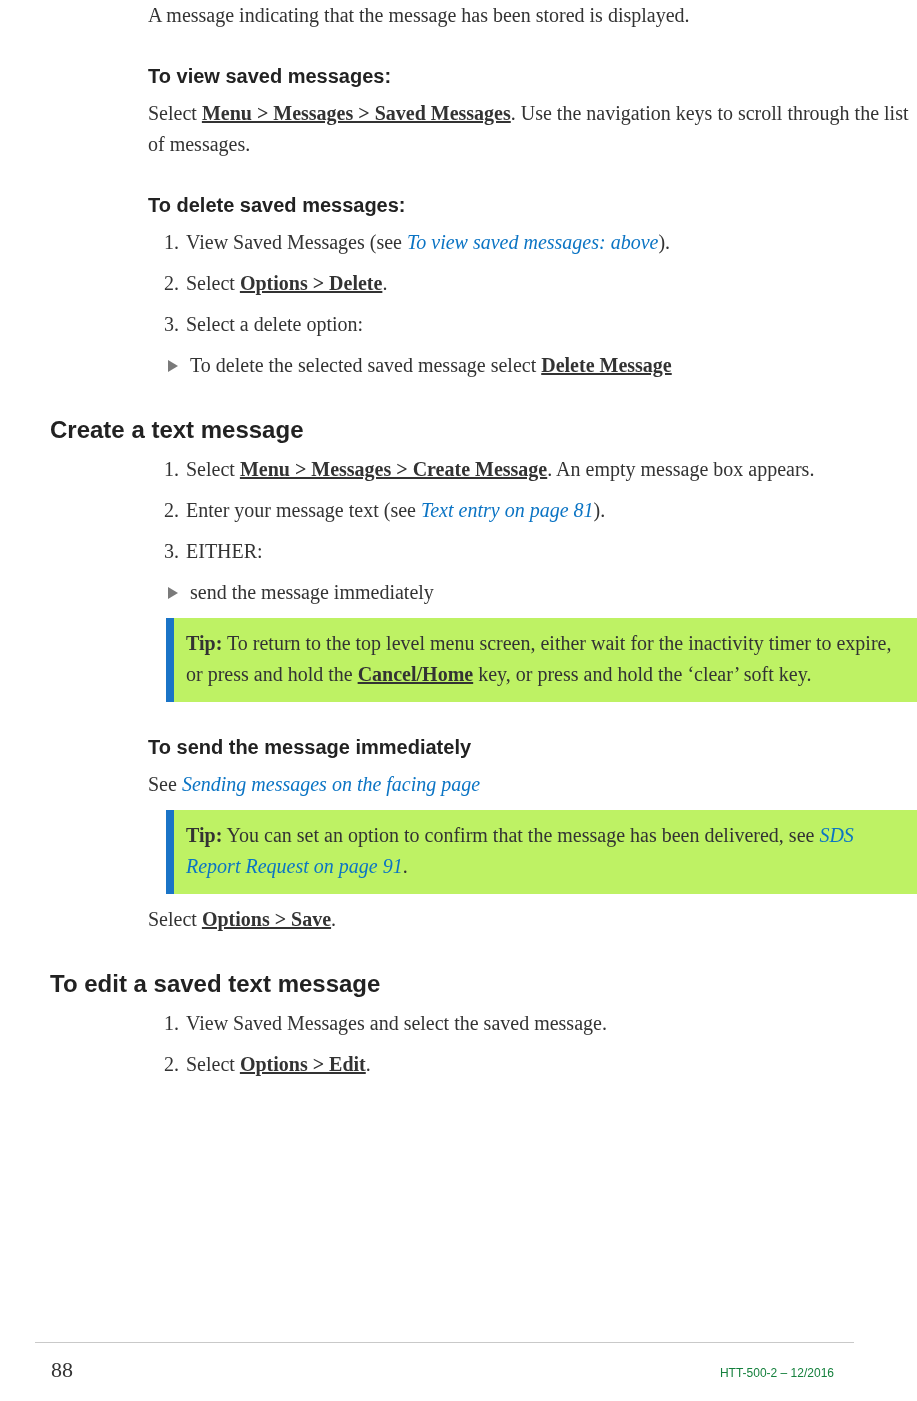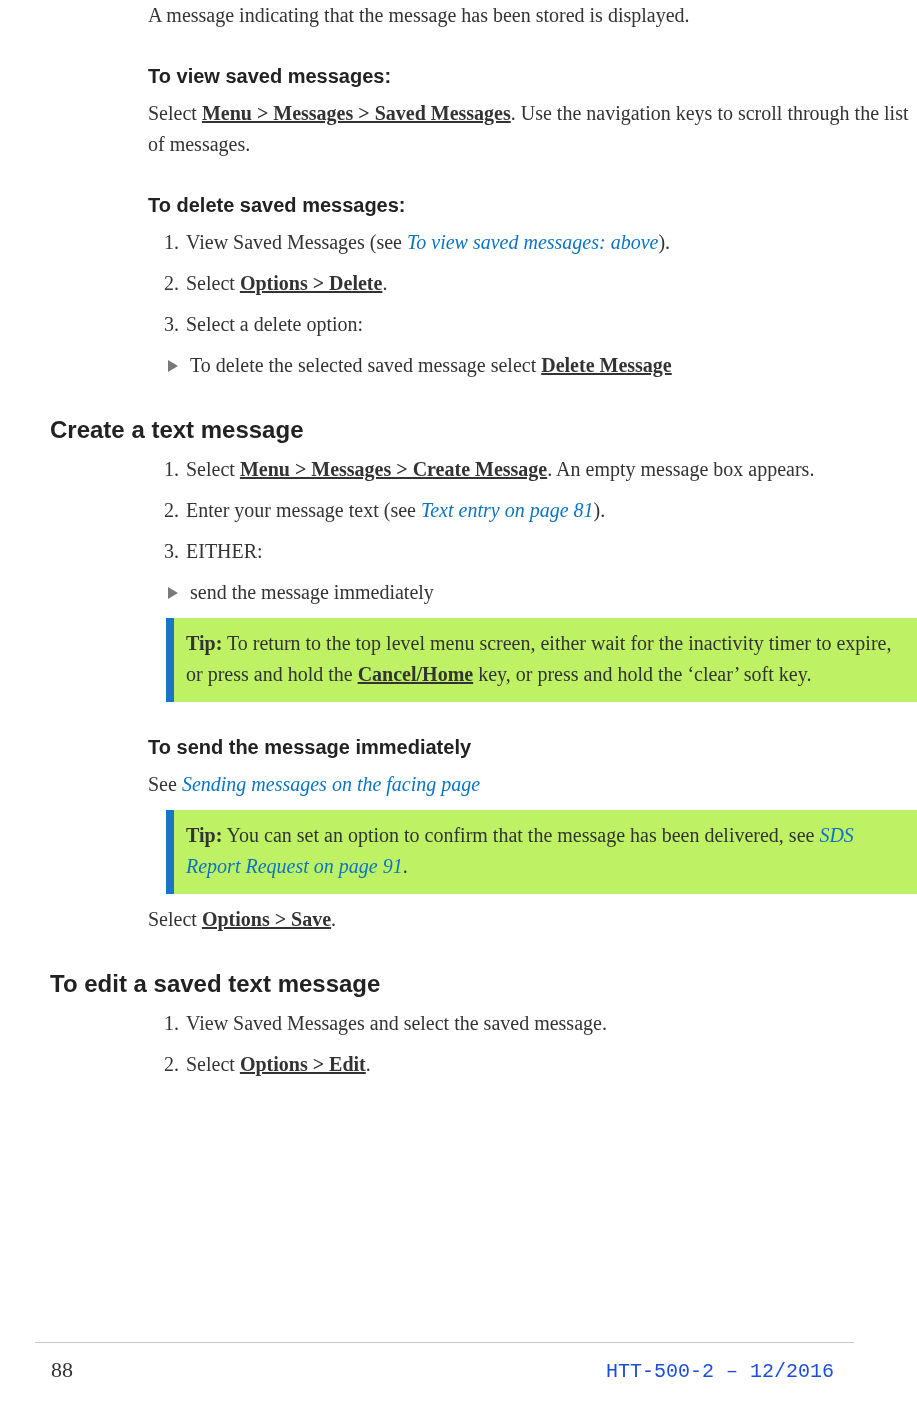--- a/index.html
+++ b/index.html
@@ -113,23 +113,23 @@
     display: flex;
     justify-content: space-between;
     align-items: baseline;
   }
   .page-num {
     font-family: Georgia, "Times New Roman", serif;
     font-size: 22px;
     color: #333;
   }
   .doc-id {
-    font-family: Liberation Mono, monospace;
-    font-size: 20px;
-    color: #1d4ed8;
+    font-family: Liberation Sans, sans-serif;
+    font-size: 12px;
+    color: #15803d;
   }
 </style>
 </head>
 <body>
 
 <div class="page">
   <div class="content">
 
     <p class="para">A message indicating that the message has been stored is displayed.</p>
 

